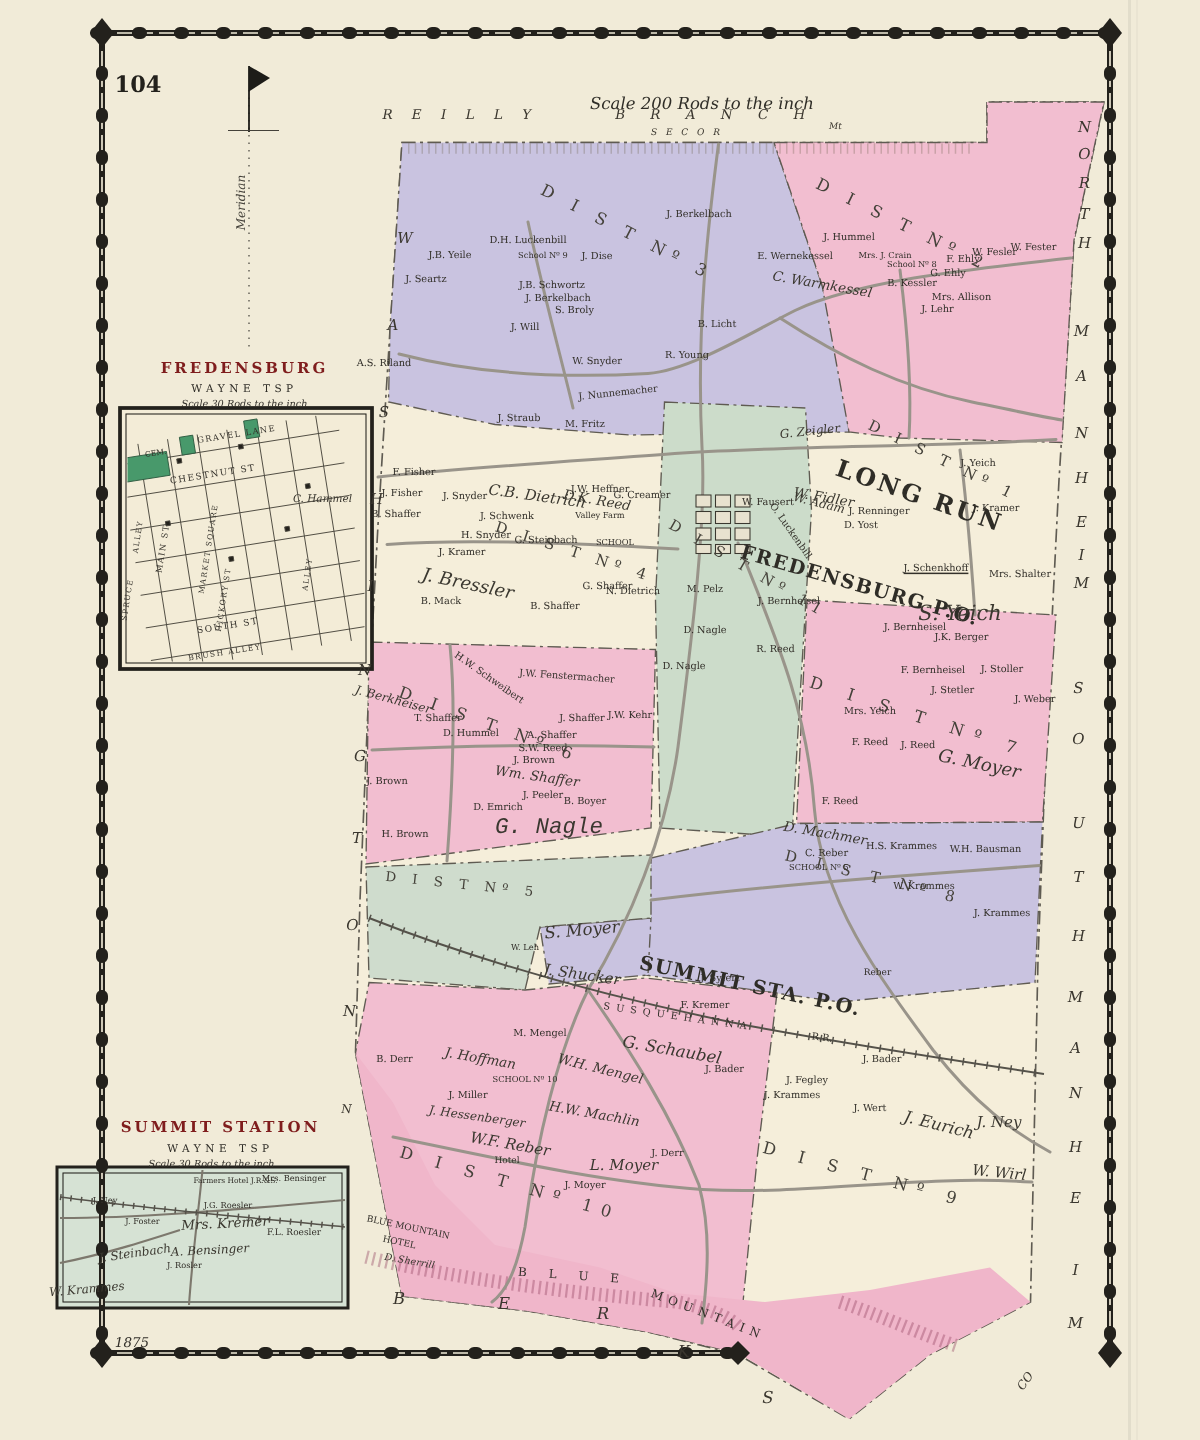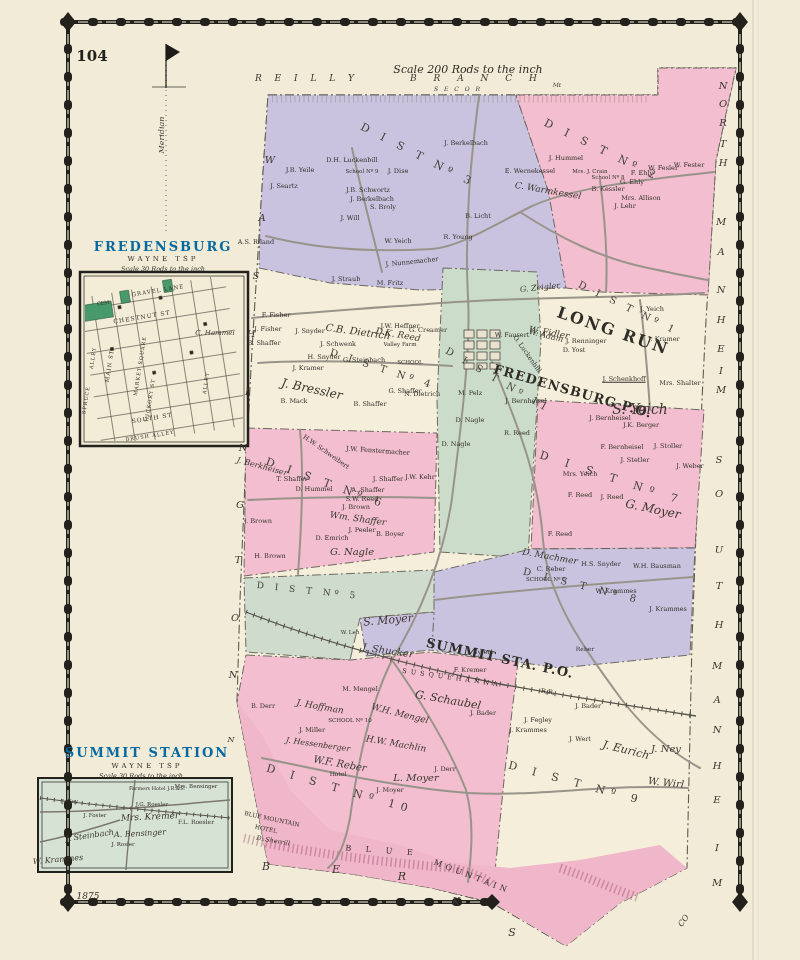--- a/index.html
+++ b/index.html
@@ -19,21 +19,21 @@
       text-shadow:1px 1px 0 #4a463c,-1px -1px 0 #4a463c,1px -1px 0 #4a463c,-1px 1px 0 #4a463c,4px 4px 2px rgba(60,55,45,.55);}
   #page-scale{position:absolute;left:468px;top:69px;transform:translate(-50%,-50%);
       font-style:italic;font-size:11px;color:#2f2d27;}
   #page-number{position:absolute;left:92px;top:56px;transform:translate(-50%,-50%);
       font-weight:bold;font-size:15px;color:#23211c;}
   #page-year{position:absolute;left:88px;top:896px;transform:translate(-50%,-50%);
       font-style:italic;font-size:9px;color:#33302a;}
   #meridian{position:absolute;left:161px;top:135px;transform:translate(-50%,-50%) rotate(-90deg);
       font-style:italic;font-size:8px;color:#44413a;}
   .inset-title{position:absolute;transform:translate(-50%,-50%);font-weight:bold;
-      font-size:13px;letter-spacing:2px;color:#0369a1;}
+      font-size:10px;letter-spacing:2px;color:#7f1d1d;}
   .inset-sub{position:absolute;transform:translate(-50%,-50%);font-size:7px;letter-spacing:3px;color:#2f2d27;}
   .inset-scale{position:absolute;transform:translate(-50%,-50%);font-style:italic;font-size:6.5px;color:#33302a;}
 </style>
 </head>
 <body>
 
 <div id="map">
 
   <svg width="800" height="960" viewBox="0 0 800 960">
 
@@ -226,21 +226,21 @@
       <div class="lbl" style="left: 362px; top: 172px; transform: translate(-50%, -50%) rotate(0deg); font-size: 5.5px;">School Nº 9</div>
       <div class="lbl" style="left: 398px; top: 171px; transform: translate(-50%, -50%) rotate(0deg);">J. Dise</div>
       <div class="lbl" style="left: 368px; top: 190px; transform: translate(-50%, -50%) rotate(0deg);">J.B. Schwortz</div>
       <div class="lbl" style="left: 372px; top: 199px; transform: translate(-50%, -50%) rotate(0deg);">J. Berkelbach</div>
       <div class="lbl" style="left: 383px; top: 207px; transform: translate(-50%, -50%) rotate(0deg);">S. Broly</div>
       <div class="lbl" style="left: 350px; top: 218px; transform: translate(-50%, -50%) rotate(0deg);">J. Will</div>
       <div class="lbl" style="left: 466px; top: 143px; transform: translate(-50%, -50%) rotate(0deg);">J. Berkelbach</div>
       <div class="lbl" style="left: 531px; top: 158px; transform: translate(-50%, -50%) rotate(0deg); margin-left: 35px;">J. Hummel</div>
       <div class="lbl" style="left: 478px; top: 216px; transform: translate(-50%, -50%) rotate(0deg);">B. Licht</div>
       <div class="lbl" style="left: 256px; top: 242px; transform: translate(-50%, -50%) rotate(0deg);">A.S. Riland</div>
-      <div class="lbl" style="left: 398px; top: 241px; transform: translate(-50%, -50%) rotate(0deg);">W. Yeich</div>
+      <div class="lbl" style="left: 398px; top: 241px; transform: translate(-50%, -50%) rotate(0deg);">W. Snyder</div>
       <div class="lbl" style="left: 458px; top: 237px; transform: translate(-50%, -50%) rotate(0deg);">R. Young</div>
       <div class="lbl" style="left: 412px; top: 262px; transform: translate(-50%, -50%) rotate(-6deg);">J. Nunnemacher</div>
       <div class="lbl" style="left: 346px; top: 279px; transform: translate(-50%, -50%) rotate(0deg);">J. Straub</div>
       <div class="lbl" style="left: 390px; top: 283px; transform: translate(-50%, -50%) rotate(0deg);">M. Fritz</div>
       <div class="lbl" style="left: 530px; top: 171px; transform: translate(-50%, -50%) rotate(0deg);">E. Wernekessel</div>
       <div class="lbl script" style="left: 548px; top: 191px; transform: translate(-50%, -50%) rotate(10deg); font-size: 9px;">C. Warmkessel</div>
       <div class="lbl" style="left: 590px; top: 172px; transform: translate(-50%, -50%) rotate(0deg); font-size: 5.5px;">Mrs. J. Crain</div>
       <div class="lbl" style="left: 608px; top: 178px; transform: translate(-50%, -50%) rotate(0deg); font-size: 5.5px;">School Nº 8</div>
       <div class="lbl" style="left: 608px; top: 189px; transform: translate(-50%, -50%) rotate(0deg);">B. Kessler</div>
       <div class="lbl" style="left: 632px; top: 182px; transform: translate(-50%, -50%) rotate(0deg);">G. Ehly</div>
@@ -291,38 +291,38 @@
       <div class="lbl" style="left: 368px; top: 490px; transform: translate(-50%, -50%) rotate(0deg);">A. Shaffer</div>
       <div class="lbl" style="left: 314px; top: 489px; transform: translate(-50%, -50%) rotate(0deg);">D. Hummel</div>
       <div class="lbl" style="left: 292px; top: 479px; transform: translate(-50%, -50%) rotate(0deg);">T. Shaffer</div>
       <div class="lbl" style="left: 362px; top: 499px; transform: translate(-50%, -50%) rotate(0deg);">S.W. Reed</div>
       <div class="lbl" style="left: 356px; top: 507px; transform: translate(-50%, -50%) rotate(0deg);">J. Brown</div>
       <div class="lbl" style="left: 420px; top: 477px; transform: translate(-50%, -50%) rotate(0deg);">J.W. Kehr</div>
       <div class="lbl script" style="left: 358px; top: 519px; transform: translate(-50%, -50%) rotate(8deg); font-size: 9px;">Wm. Shaffer</div>
       <div class="lbl" style="left: 362px; top: 530px; transform: translate(-50%, -50%) rotate(0deg);">J. Peeler</div>
       <div class="lbl" style="left: 390px; top: 534px; transform: translate(-50%, -50%) rotate(0deg);">B. Boyer</div>
       <div class="lbl" style="left: 332px; top: 538px; transform: translate(-50%, -50%) rotate(0deg);">D. Emrich</div>
-      <div class="lbl script" style="left: 352px; top: 552px; transform: translate(-50%, -50%) rotate(0deg); font-size: 10px;">G. Nagle</div>
+      <div class="lbl script" style="left: 366px; top: 552px; transform: translate(-50%, -50%) rotate(0deg); font-size: 15px; font-family: Liberation Mono, monospace;">G. Nagle</div>
       <div class="lbl" style="left: 270px; top: 556px; transform: translate(-50%, -50%) rotate(0deg);">H. Brown</div>
       <div class="lbl" style="left: 258px; top: 521px; transform: translate(-50%, -50%) rotate(0deg);">J. Brown</div>
       <div class="lbl script" style="left: 640px; top: 409px; transform: translate(-50%, -50%) rotate(0deg); font-size: 14px;">S. Yeich</div>
       <div class="lbl" style="left: 610px; top: 418px; transform: translate(-50%, -50%) rotate(0deg);">J. Bernheisel</div>
       <div class="lbl" style="left: 641px; top: 425px; transform: translate(-50%, -50%) rotate(0deg);">J.K. Berger</div>
       <div class="lbl" style="left: 622px; top: 447px; transform: translate(-50%, -50%) rotate(0deg);">F. Bernheisel</div>
       <div class="lbl" style="left: 668px; top: 446px; transform: translate(-50%, -50%) rotate(0deg);">J. Stoller</div>
       <div class="lbl" style="left: 635px; top: 460px; transform: translate(-50%, -50%) rotate(0deg);">J. Stetler</div>
       <div class="lbl" style="left: 580px; top: 474px; transform: translate(-50%, -50%) rotate(0deg);">Mrs. Yeich</div>
       <div class="lbl" style="left: 580px; top: 495px; transform: translate(-50%, -50%) rotate(0deg);">F. Reed</div>
       <div class="lbl" style="left: 612px; top: 497px; transform: translate(-50%, -50%) rotate(0deg);">J. Reed</div>
       <div class="lbl" style="left: 690px; top: 466px; transform: translate(-50%, -50%) rotate(0deg);">J. Weber</div>
       <div class="lbl script" style="left: 653px; top: 509px; transform: translate(-50%, -50%) rotate(12deg); font-size: 12px;">G. Moyer</div>
       <div class="lbl script" style="left: 550px; top: 557px; transform: translate(-50%, -50%) rotate(10deg); font-size: 9px;">D. Machmer</div>
       <div class="lbl" style="left: 551px; top: 569px; transform: translate(-50%, -50%) rotate(0deg);">C. Reber</div>
       <div class="lbl" style="left: 546px; top: 580px; transform: translate(-50%, -50%) rotate(0deg); font-size: 5.5px;">SCHOOL Nº 5</div>
-      <div class="lbl" style="left: 601px; top: 564px; transform: translate(-50%, -50%) rotate(0deg);">H.S. Snyder</div>
+      <div class="lbl" style="left: 601px; top: 564px; transform: translate(-50%, -50%) rotate(0deg);">H.S. Krammes</div>
       <div class="lbl" style="left: 657px; top: 566px; transform: translate(-50%, -50%) rotate(0deg);">W.H. Bausman</div>
       <div class="lbl" style="left: 616px; top: 591px; transform: translate(-50%, -50%) rotate(0deg);">W. Krammes</div>
       <div class="lbl" style="left: 668px; top: 609px; transform: translate(-50%, -50%) rotate(0deg);">J. Krammes</div>
       <div class="lbl" style="left: 560px; top: 534px; transform: translate(-50%, -50%) rotate(0deg);">F. Reed</div>
       <div class="lbl script" style="left: 388px; top: 620px; transform: translate(-50%, -50%) rotate(-5deg); font-size: 11px;">S. Moyer</div>
       <div class="lbl" style="left: 350px; top: 633px; transform: translate(-50%, -50%) rotate(0deg); font-size: 5.5px;">W. Leh</div>
       <div class="lbl script" style="left: 388px; top: 651px; transform: translate(-50%, -50%) rotate(8deg); font-size: 10px;">J. Shucker</div>
       <div class="lbl" style="left: 585px; top: 649px; transform: translate(-50%, -50%) rotate(0deg); font-size: 6px;">Reber</div>
       <div class="lbl" style="left: 470px; top: 670px; transform: translate(-50%, -50%) rotate(0deg);">F. Kremer</div>
       <div class="lbl" style="left: 480px; top: 652px; transform: translate(-50%, -50%) rotate(0deg);">J. Syfert</div>

